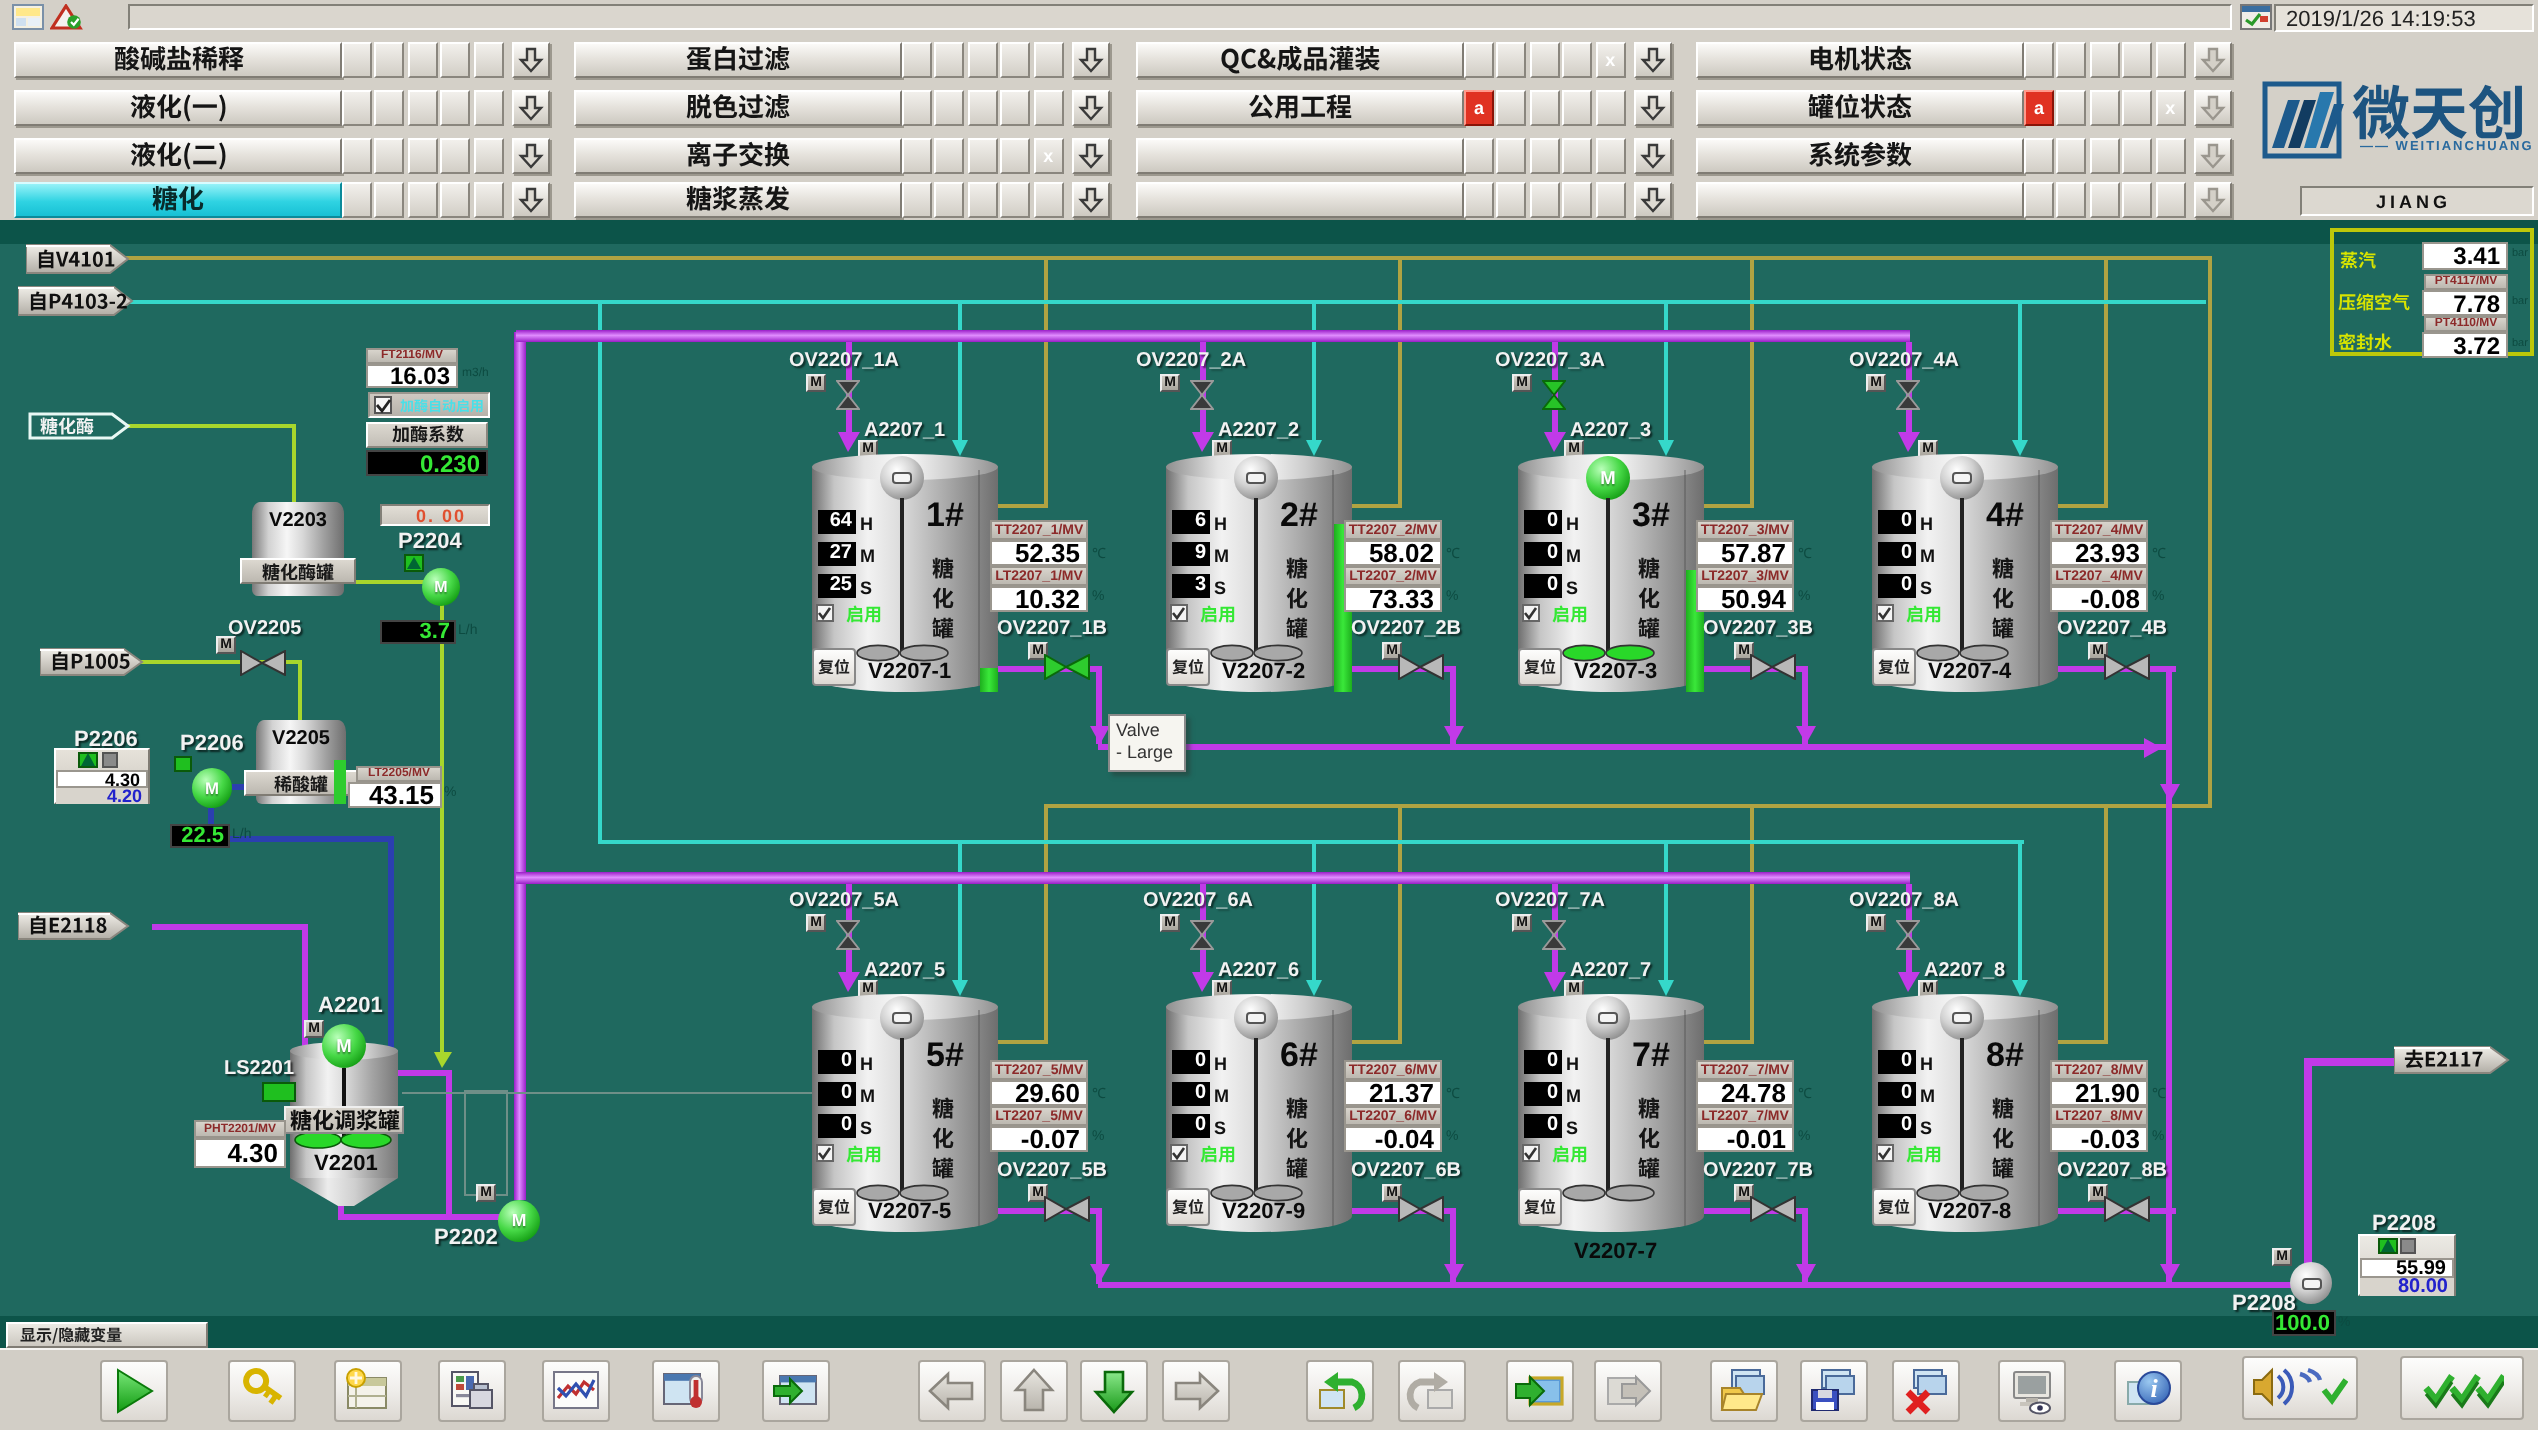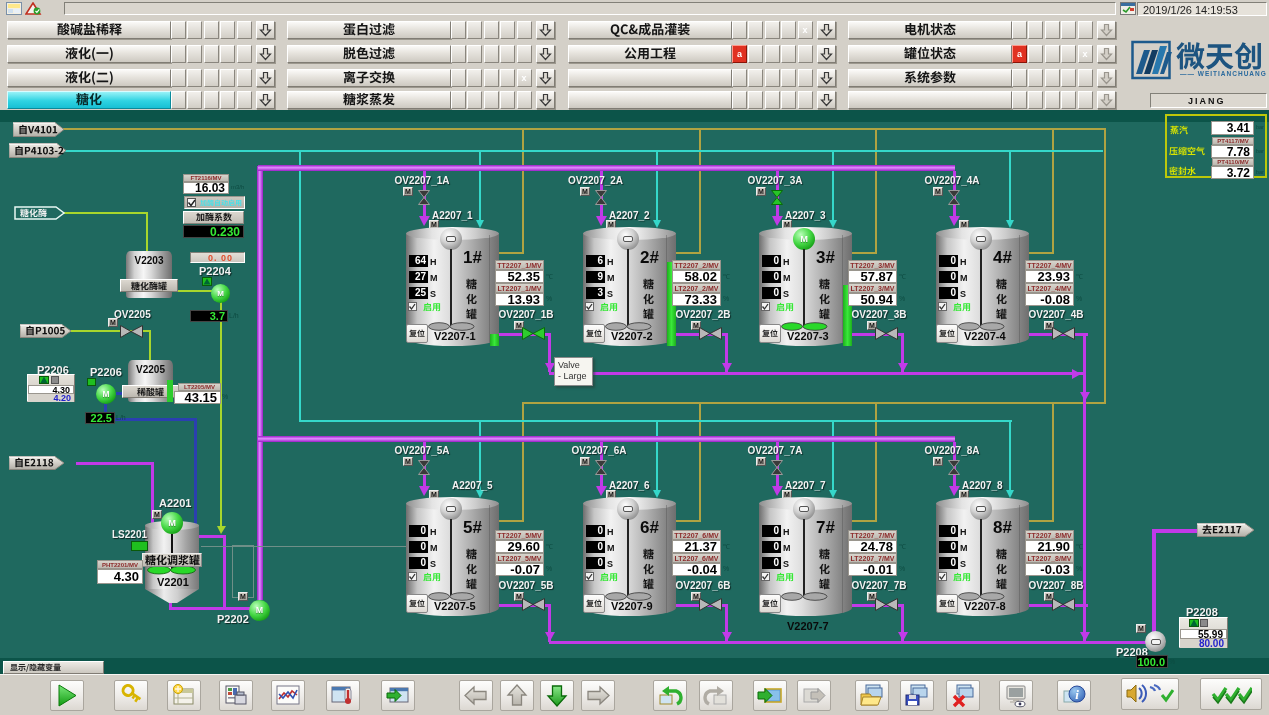--- a/index.html
+++ b/index.html
@@ -538,21 +538,21 @@
     </svg>
   </div>
 <div style="position:absolute;left:466.0px;top:308.0px;line-height:0">
     <svg width="11" height="14" style="overflow:visible" fill="#161616">
       <use href="#g40" transform="translate(0.0,10.2) scale(0.0550,-0.0550)"></use>
     </svg>
   </div>
 <div style="position:absolute;left:495px;top:260px;width:49px;height:10px;background:linear-gradient(180deg,#d8d4cc,#bcb8b0);box-sizing:border-box;border:1px solid #98948c;font:bold 7px 'Liberation Sans';color:#8c2a2a;text-align:center;line-height:9px;white-space:nowrap;overflow:hidden">TT2207_1/MV</div>
 <div style="position:absolute;left:495px;top:270px;width:49px;height:13px;background:#fff;box-sizing:border-box;border:1px solid #9a968e;font:bold 13px 'Liberation Sans';color:#000;text-align:right;padding-right:3px;line-height:12px">52.35</div>
 <div style="position:absolute;left:495px;top:283px;width:49px;height:10px;background:linear-gradient(180deg,#d8d4cc,#bcb8b0);box-sizing:border-box;border:1px solid #98948c;font:bold 7px 'Liberation Sans';color:#8c2a2a;text-align:center;line-height:9px;white-space:nowrap;overflow:hidden">LT2207_1/MV</div>
-<div style="position:absolute;left:495px;top:293px;width:49px;height:13px;background:#fff;box-sizing:border-box;border:1px solid #9a968e;font:bold 13px 'Liberation Sans';color:#000;text-align:right;padding-right:3px;line-height:12px">13.93</div>
+<div style="position:absolute;left:495px;top:293px;width:49px;height:13px;background:#fff;box-sizing:border-box;border:1px solid #9a968e;font:bold 13px 'Liberation Sans';color:#000;text-align:right;padding-right:3px;line-height:12px">10.32</div>
 <div style="position:absolute;left:546px;top:272px;font:normal 7px 'Liberation Sans',sans-serif;color:#0d4b41;white-space:nowrap;">℃</div>
 <div style="position:absolute;left:546px;top:295px;font:normal 7px 'Liberation Sans',sans-serif;color:#0d4b41;white-space:nowrap;">%</div>
 <div style="position:absolute;left:496px;top:309px;width:60px;text-align:center;font:bold 10px 'Liberation Sans',sans-serif;color:#f2f2f2;white-space:nowrap;text-shadow:1px 1px 1px rgba(0,0,0,0.6);">OV2207_1B</div>
 <div class="mbox" style="left:514px;top:321px">M</div>
 <svg style="position:absolute;left:522px;top:327px" width="23" height="13">
     <polygon points="0.5,0.5 0.5,12.5 11,6.5" fill="#2ecc2e" stroke="#0a6a0a" stroke-width="1"></polygon>
     <polygon points="22.5,0.5 22.5,12.5 11,6.5" fill="#2ecc2e" stroke="#0a6a0a" stroke-width="1"></polygon>
   </svg>
 <div style="position:absolute;left:568px;top:175px;width:62px;font:bold 10px 'Liberation Sans',sans-serif;color:#f2f2f2;white-space:nowrap;text-shadow:1px 1px 1px rgba(0,0,0,0.6);">OV2207_2A</div>
 <div class="mbox" style="left:580px;top:187px">M</div>
@@ -768,21 +768,21 @@
 <svg style="position:absolute;left:1052px;top:327px" width="23" height="13">
     <polygon points="0.5,0.5 0.5,12.5 11,6.5" fill="#b8b8b8" stroke="#333" stroke-width="1"></polygon>
     <polygon points="22.5,0.5 22.5,12.5 11,6.5" fill="#b8b8b8" stroke="#333" stroke-width="1"></polygon>
   </svg>
 <div style="position:absolute;left:391px;top:445px;width:62px;text-align:center;font:bold 10px 'Liberation Sans',sans-serif;color:#f2f2f2;white-space:nowrap;text-shadow:1px 1px 1px rgba(0,0,0,0.6);">OV2207_5A</div>
 <div class="mbox" style="left:403px;top:457px">M</div>
 <svg style="position:absolute;left:418px;top:460px" width="12" height="15">
     <polygon points="0.5,0.5 11.5,0.5 6,7.5" fill="#3a3a3a" stroke="#9a9a9a" stroke-width="1"></polygon>
     <polygon points="0.5,14.5 11.5,14.5 6,7.5" fill="#3a3a3a" stroke="#9a9a9a" stroke-width="1"></polygon>
   </svg>
-<div style="position:absolute;left:452px;top:480px;font:bold 10px 'Liberation Sans',sans-serif;color:#f2f2f2;white-space:nowrap;text-shadow:1px 1px 1px rgba(0,0,0,0.65);text-align:right;">A2207_5</div>
+<div style="position:absolute;left:432px;top:480px;font:bold 10px 'Liberation Sans',sans-serif;color:#f2f2f2;white-space:nowrap;text-shadow:1px 1px 1px rgba(0,0,0,0.65);text-align:right;">A2207_5</div>
 <div class="mbox" style="left:429px;top:490px">M</div>
 <div style="position:absolute;left:406px;top:503px;width:93px;height:113px;background:linear-gradient(90deg,#6e6e6e,#c6c6c6 12%,#f2f2f2 30%,#dedede 46%,#aeaeae 70%,#888 88%,#6e6e6e);border-radius:0 0 46px 46px/0 0 8px 8px"></div>
 <div style="position:absolute;left:406px;top:497px;width:93px;height:13px;background:linear-gradient(90deg,#8e8e8e,#e4e4e4 28%,#fbfbfb 50%,#cccccc 75%,#909090);border-radius:50%"></div>
 <div style="position:absolute;left:489px;top:505px;width:1px;height:108px;background:rgba(80,80,80,0.4)"></div>
 <div style="position:absolute;left:440px;top:498px;width:22px;height:22px;border-radius:50%;background:radial-gradient(circle at 38% 32%,#ffffff,#d2d2d2 40%,#8e8e8e 78%,#6a6a6a)">
     <div style="position:absolute;left:6.0px;top:8.0px;width:8px;height:4px;background:#f4f4f4;border:1px solid #555;border-radius:2px"></div>
   </div>
 <div style="position:absolute;left:450px;top:519px;width:2px;height:77px;background:#222"></div>
 <svg style="position:absolute;left:428px;top:592px" width="47" height="9">
     <ellipse cx="11" cy="4.5" rx="10.5" ry="3.8" fill="#a8a8a8" stroke="#333" stroke-width="0.8"></ellipse>

